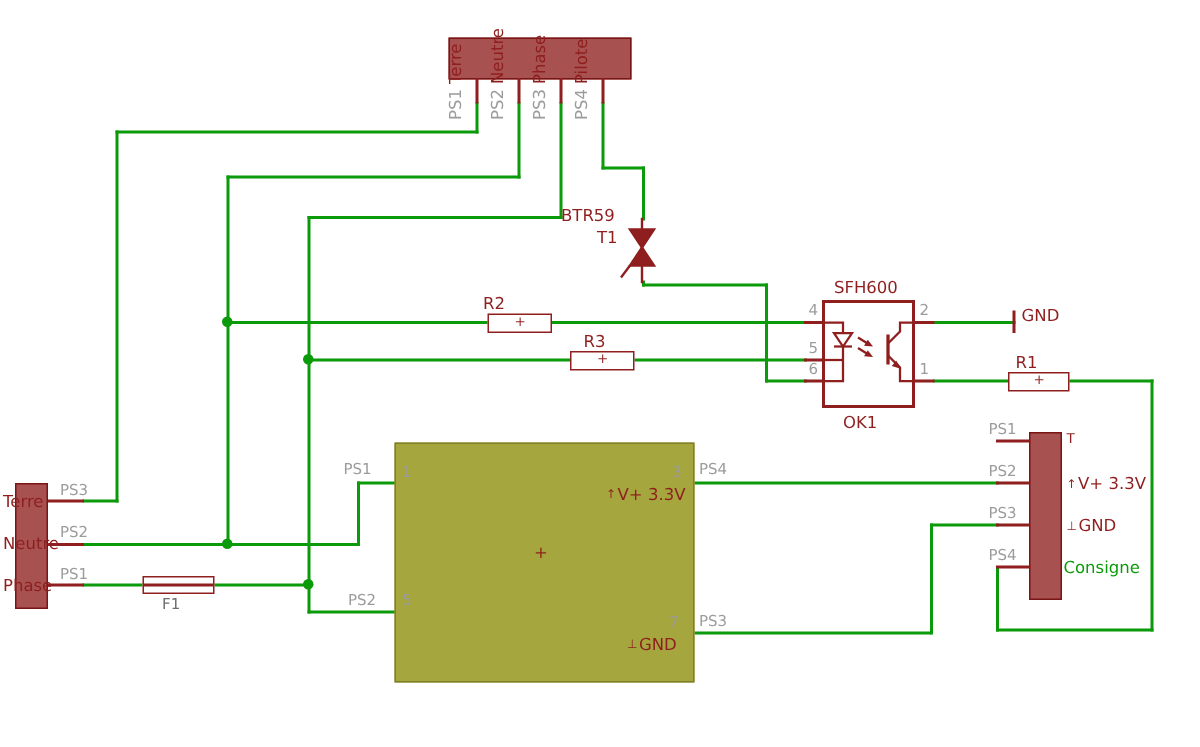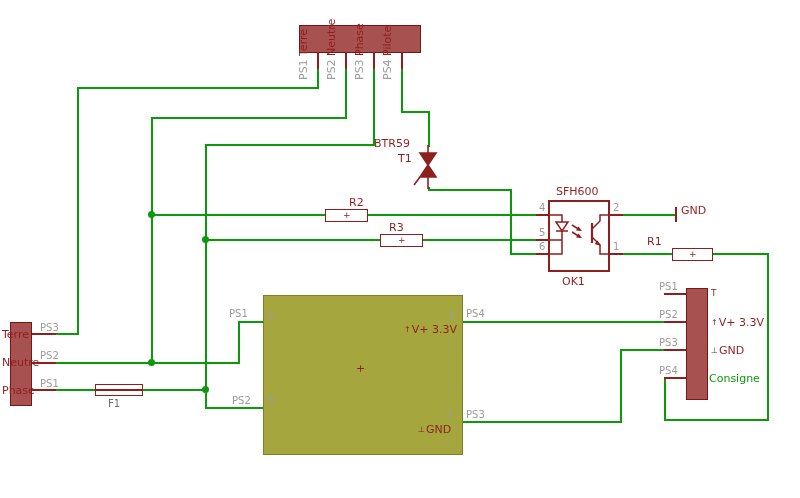--- a/index.html
+++ b/index.html
@@ -99,29 +99,29 @@
   <span class="lbl gry sm" style="left:40px;top:322px">PS3</span>
   <span class="lbl gry sm" style="left:40px;top:350px">PS2</span>
   <span class="lbl gry sm" style="left:40px;top:378px">PS1</span>
 
   <div class="rbox" style="left:95px;top:384px;width:48px;height:12px;border-width:1px"></div>
   <div class="stub" style="left:96px;top:389px;width:46px;height:2px"></div>
   <span class="lbl fus sm" style="left:108px;top:398px">F1</span>
 
   <div class="rbox" style="left:325px;top:209px;width:43px;height:13px;border-width:1px"></div>
   <span class="lbl mar xs" style="left:343px;top:210px">+</span>
-  <span class="lbl mar" style="left:349px;top:196px">R2</span>
+  <span class="lbl mar" style="left:322px;top:196px">R2</span>
 
   <div class="rbox" style="left:380px;top:234px;width:43px;height:13px;border-width:1px"></div>
   <span class="lbl mar xs" style="left:398px;top:235px">+</span>
   <span class="lbl mar" style="left:389px;top:221px">R3</span>
 
   <div class="rbox" style="left:672px;top:248px;width:41px;height:13px;border-width:1px"></div>
   <span class="lbl mar xs" style="left:689px;top:249px">+</span>
-  <span class="lbl mar" style="left:647px;top:235px">R1</span>
+  <span class="lbl mar" style="left:677px;top:235px">R1</span>
 
   <svg style="position:absolute;left:412px;top:145px" width="34" height="44" viewBox="0 0 34 44">
     <g stroke="#8f1f1f" stroke-width="1.6">
       <line x1="16" y1="0" x2="16" y2="8"></line>
       <polygon points="8,8 24,8 16,20" fill="#8f1f1f"></polygon>
       <polygon points="8,32 24,32 16,20" fill="#8f1f1f"></polygon>
       <line x1="16" y1="32" x2="16" y2="44"></line>
       <line x1="8" y1="32" x2="2" y2="40"></line>
     </g>
   </svg>

